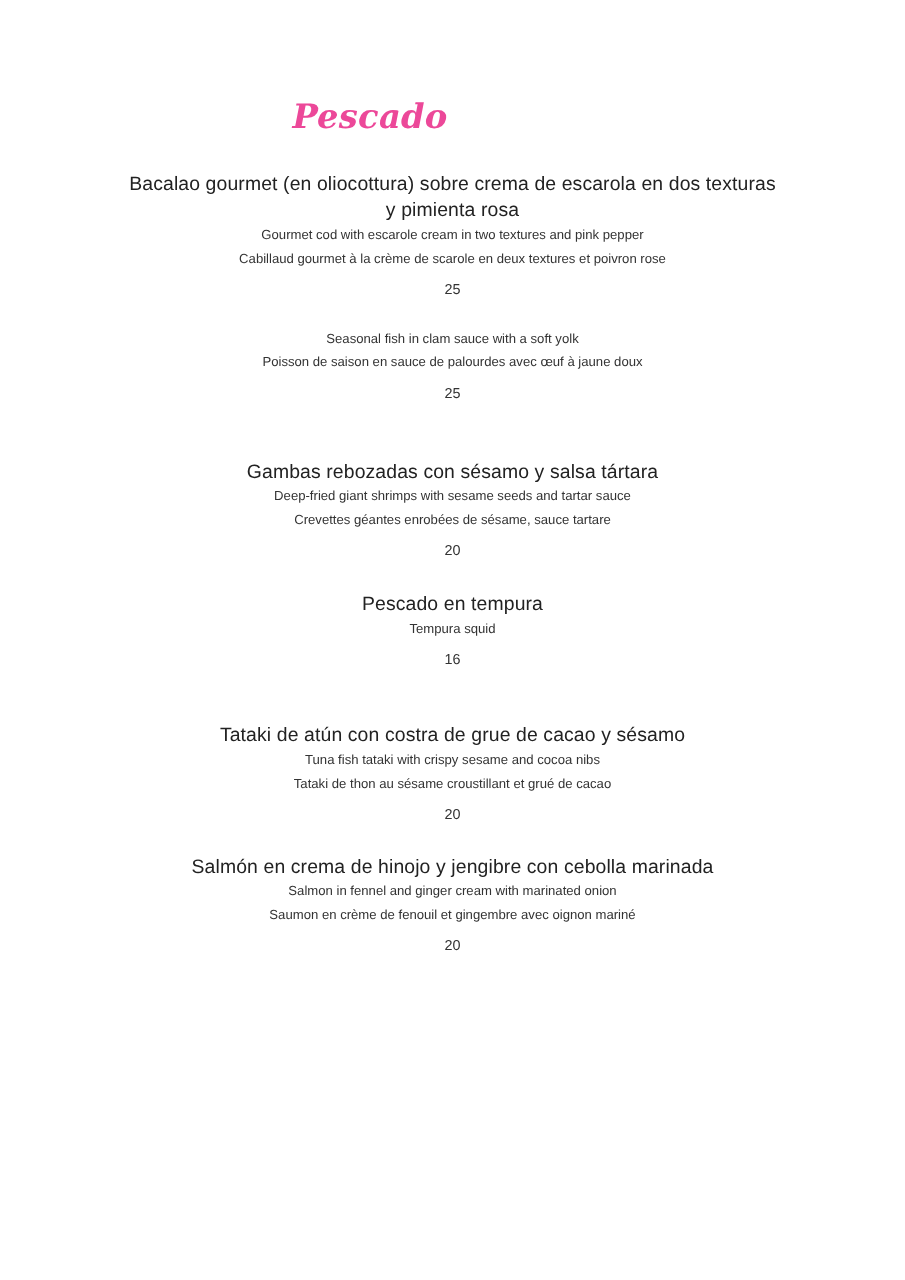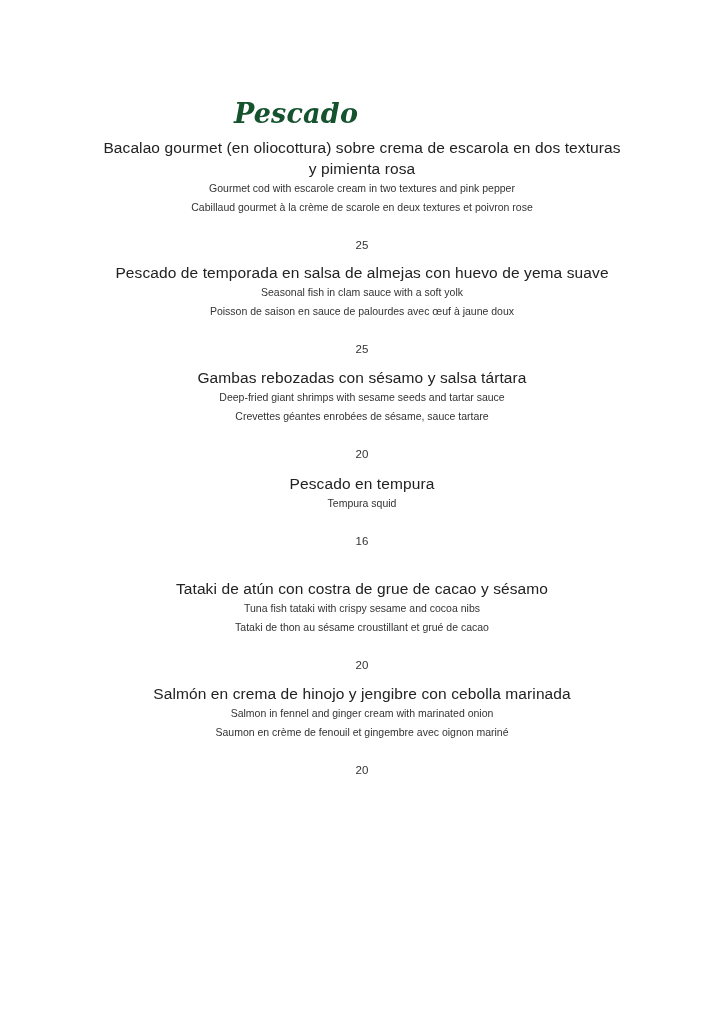--- a/index.html
+++ b/index.html
@@ -27,23 +27,22 @@
       position: absolute;
       left: 0;
       top: 76px;
       width: 592px;
       text-align: center;
       font-family: "DejaVu Serif", "Liberation Serif", serif;
       font-style: italic;
       font-weight: bold;
       font-size: 27px;
       line-height: 36px;
-      color: #14532d;
+      color: #ec4899;
       letter-spacing: 0.2px;
-      margin-top: 20px;
     }
     .dish {
       position: absolute;
       left: 100px;
       width: 524px;
       text-align: center;
     }
     .dish-name {
       font-family: "Liberation Sans", sans-serif;
       font-weight: normal;
@@ -56,42 +55,41 @@
       font-family: "Liberation Sans", sans-serif;
       font-size: 10.5px;
       line-height: 19px;
       color: #333333;
     }
     .dish-price {
       font-family: "Liberation Sans", sans-serif;
       font-size: 11.5px;
       line-height: 16px;
       color: #333333;
-      margin-top: 20px;
+      margin-top: 7px;
     }
     .dish-name.wrap {
       padding: 0 0;
     }
   </style>
 </head>
 <body>
 
 <div class="page">
 
   <div class="title">Pescado</div>
 
   <div class="dish" style="top:137px;">
     <div class="dish-name wrap">Bacalao gourmet (en oliocottura) sobre crema de escarola en dos texturas y pimienta rosa</div>
     <div class="dish-en">Gourmet cod with escarole cream in two textures and pink pepper</div>
     <div class="dish-fr">Cabillaud gourmet à la crème de scarole en deux textures et poivron rose</div>
     <div class="dish-price">25</div>
   </div>
 
   <div class="dish" style="top:262px;">
-    <div class="dish-name">Pescado de temporada en salsa de almejas con huevo de yema suave</div>
     <div class="dish-en">Seasonal fish in clam sauce with a soft yolk</div>
     <div class="dish-fr">Poisson de saison en sauce de palourdes avec œuf à jaune doux</div>
     <div class="dish-price">25</div>
   </div>
 
   <div class="dish" style="top:367px;">
     <div class="dish-name">Gambas rebozadas con sésamo y salsa tártara</div>
     <div class="dish-en">Deep-fried giant shrimps with sesame seeds and tartar sauce</div>
     <div class="dish-fr">Crevettes géantes enrobées de sésame, sauce tartare</div>
     <div class="dish-price">20</div>

